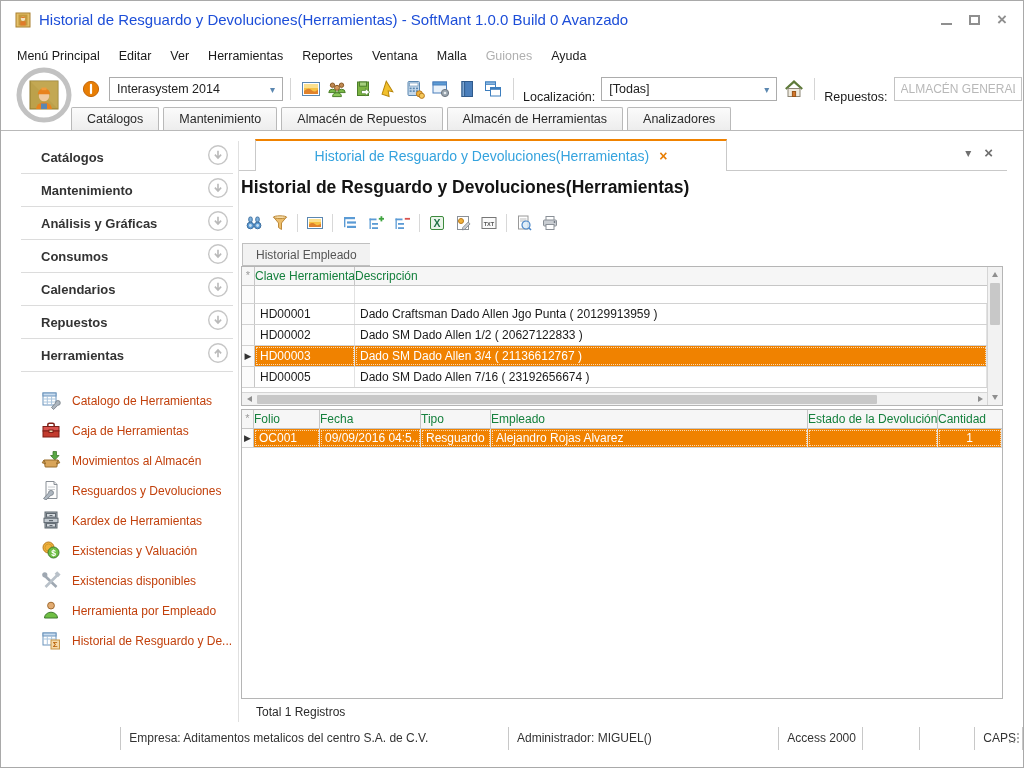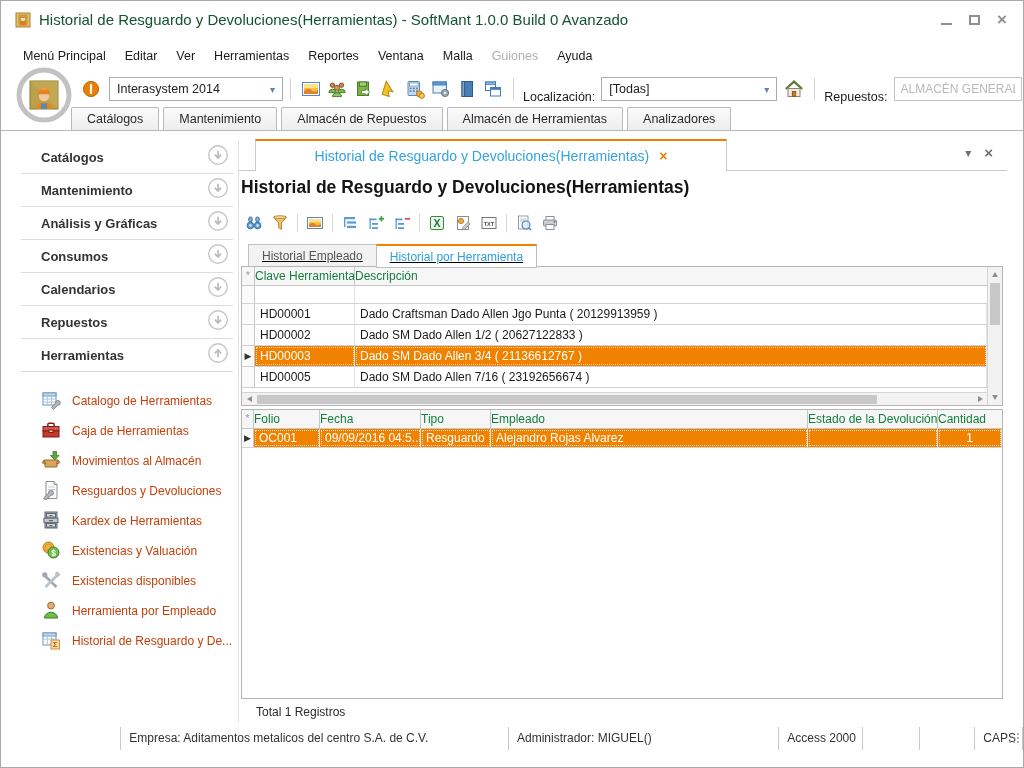--- a/index.html
+++ b/index.html
@@ -2,28 +2,28 @@
 <html><head>
 <meta charset="utf-8">
 <style>
   * { box-sizing: border-box; margin: 0; padding: 0; }
   body { margin:0; background:#f2f2f2; font-family:"Liberation Sans","DejaVu Sans",sans-serif; }
   .window { position:relative; width:1024px; height:768px; background:#fff; border:1px solid #a9a9a9; overflow:hidden; }
 
   
   .titlebar { position:absolute; top:0; left:0; right:0; height:38px; background:#fff; }
   .title-icon { position:absolute; left:14px; top:11px; width:16px; height:16px; }
-  .title-text { position:absolute; left:38px; top:10px; font-size:15px; color:#14532d; white-space:nowrap; }
+  .title-text { position:absolute; left:38px; top:10px; font-size:15px; color:#1d4ed8; white-space:nowrap; }
   .win-controls { position:absolute; right:16px; top:10px; display:flex; gap:17px; align-items:center; height:18px; }
   .wc-min { width:11px; height:10px; border-bottom:2px solid #8f8f8f; cursor:default; }
   .wc-max { width:11px; height:10px; border:2px solid #8f8f8f; cursor:default; }
   .wc-close { color:#8f8f8f; font-size:17px; font-weight:bold; line-height:14px; cursor:default; }
 
   
-  .menubar { position:absolute; top:48px; left:22px; display:flex; gap:19px; font-size:12.5px; color:#1a1a1a; }
+  .menubar { position:absolute; top:48px; left:16px; display:flex; gap:19px; font-size:12.5px; color:#1a1a1a; }
   .menu-item { cursor:default; white-space:nowrap; }
   .menu-item.disabled { color:#b0b0b0; }
 
   
   .avatar { position:absolute; left:15px; top:66px; z-index:5; }
   .toolbar { position:absolute; top:72px; left:0; right:6px; height:32px; display:flex; align-items:center; padding-left:77px; }
   .tb-sep { width:1px; height:22px; background:#d5d5d5; margin:0 7px; flex:none; }
   .combo { height:24px; border:1px solid #acacac; background:#fff; display:flex; align-items:center; font-size:12.5px; color:#222; padding:0 7px; flex:none; }
   .combo .cval { flex:1 1 auto; white-space:nowrap; overflow:hidden; }
   .combo .carr { color:#5b87b0; font-size:10px; margin-left:6px; }
@@ -52,21 +52,21 @@
   .panel-controls { position:absolute; right:14px; top:7px; display:flex; gap:13px; color:#6f6f6f; font-size:12px; align-items:center; }
   .panel-controls .pc { cursor:default; }
   .panel-controls .pc-close { font-size:15px; font-weight:bold; line-height:12px; }
 
   .doc-heading { position:absolute; top:46px; left:2px; font-size:17.5px; font-weight:bold; color:#141414; white-space:nowrap; }
 
   .doc-toolbar { position:absolute; top:80px; left:2px; height:24px; display:flex; align-items:center; }
   .dticon { width:18px; height:18px; margin:0 4px; display:inline-flex; cursor:default; }
   .dt-sep { width:1px; height:18px; background:#d8d8d8; margin:0 4px; }
 
-  .subtabs { position:absolute; top:112px; left:9px; height:24px; display:flex; align-items:center;text-decoration:underline; }
+  .subtabs { position:absolute; top:112px; left:3px; height:24px; display:flex; align-items:flex-start; }
   .subtab { height:23px; line-height:22px; padding:0 13px; font-size:12px; border:1px solid #c0c0c0; cursor:default; white-space:nowrap; }
   .subtab.inactive { background:#f2f2f2; color:#555; border-right:none; }
   .subtab.active { background:#fff; color:#2fa0dc; border-top:2px solid #f08200; height:24px; margin-bottom:-1px; z-index:2; }
 
   
   .grid { position:absolute; left:2px; width:762px; border:1px solid #b5b5b5; background:#fff; display:flex; }
   .grid-main { flex:1 1 auto; display:flex; flex-direction:column; overflow:hidden; position:relative; }
   .ghead { display:flex; height:19px; background:#f6f6f6; border-bottom:1px solid #c6c6c6; flex:none; }
   .ghead .hcell { font-size:12px; color:#15803d; line-height:18px; border-right:1px solid #c6c6c6; overflow:hidden; white-space:nowrap; cursor:default; }
   .gut { width:13px; flex:none; border-right:1px solid #c6c6c6; text-align:center; color:#9a9a9a; font-size:11px; line-height:17px; background:#f6f6f6; }
@@ -538,21 +538,20 @@
             <rect x="5" y="2.5" width="8" height="4" fill="#fff" stroke="#8A9097"></rect>
             <rect x="2.5" y="6" width="13" height="6" rx="1" fill="#C9CDD2" stroke="#8A9097"></rect>
             <rect x="5" y="10.5" width="8" height="5" fill="#fff" stroke="#8A9097"></rect>
             <circle cx="13.5" cy="8" r=".9" fill="#6E7680"></circle>
           </svg>
         </span>
     </div>
 
     <div class="subtabs">
       <div class="subtab inactive">Historial Empleado</div>
-      <div class="subtab active">Historial por Herramienta</div>
     </div>
 
     <div class="grid grid1">
       <div class="grid-main">
         <div class="ghead">
           <div class="gut">*</div>
           <div class="hcell g1-clave">Clave Herramienta</div>
           <div class="hcell g1-desc" style="border-right:none;">Descripción</div>
         </div>
         <div class="gfilter">

